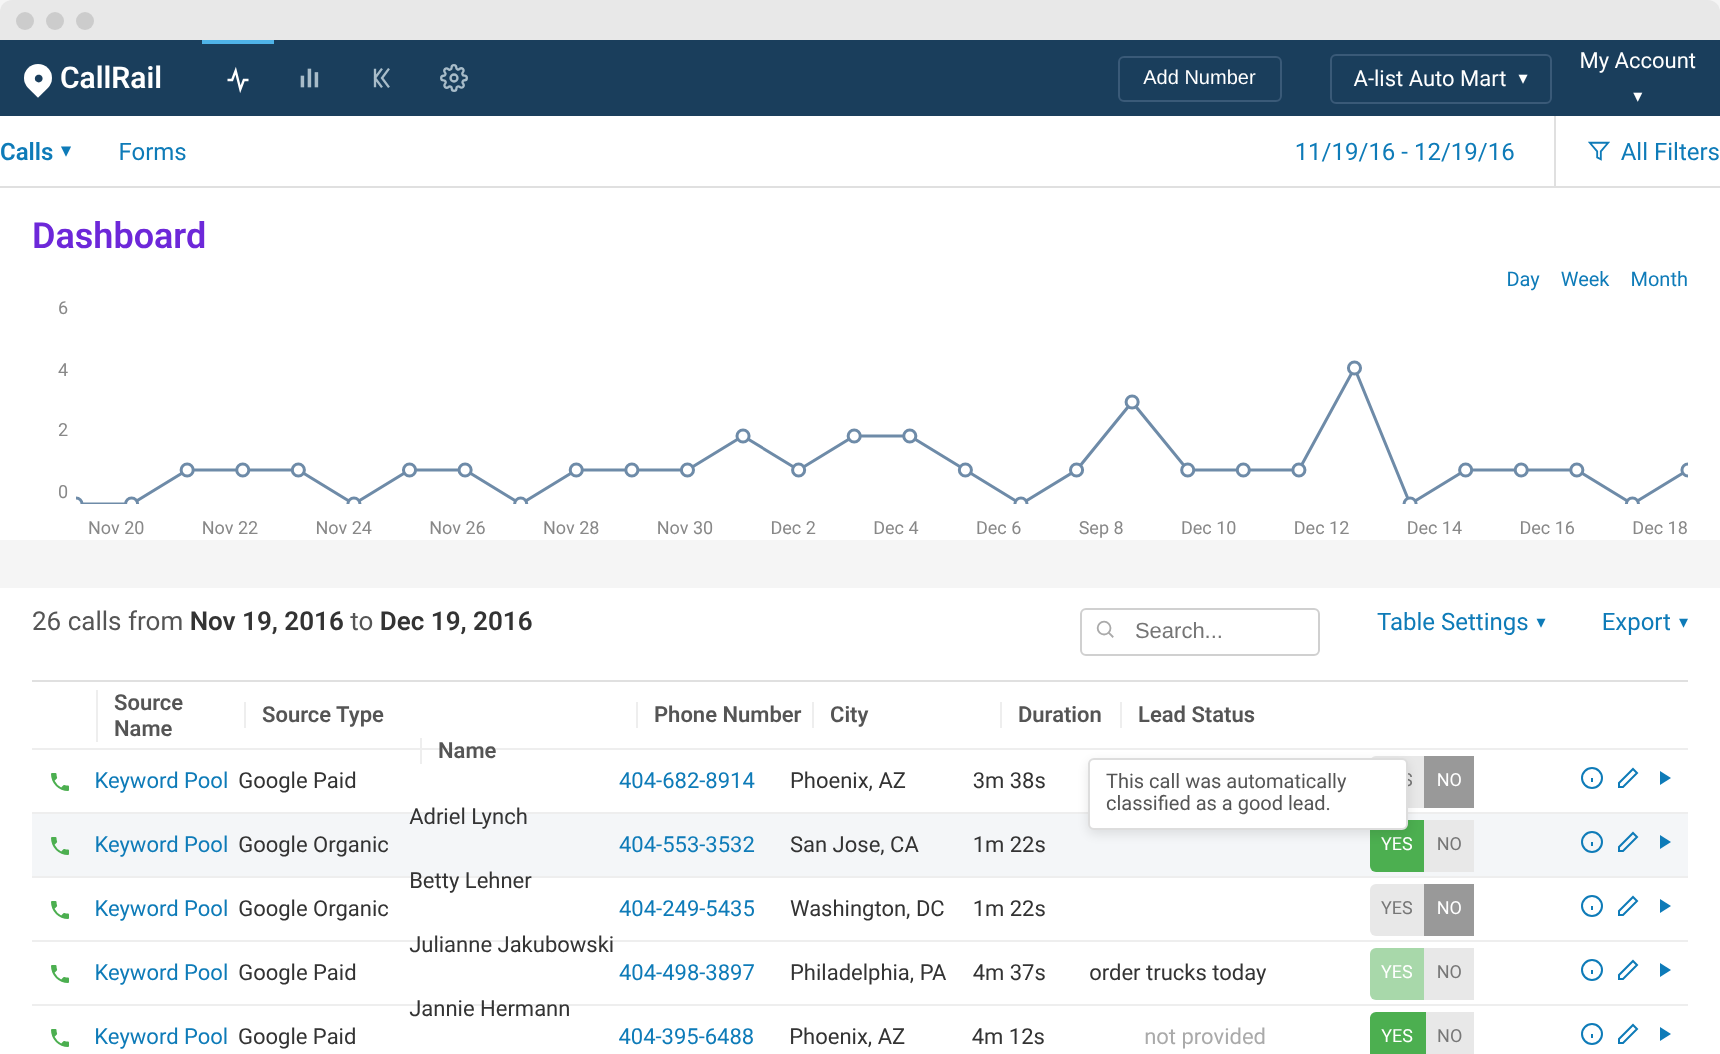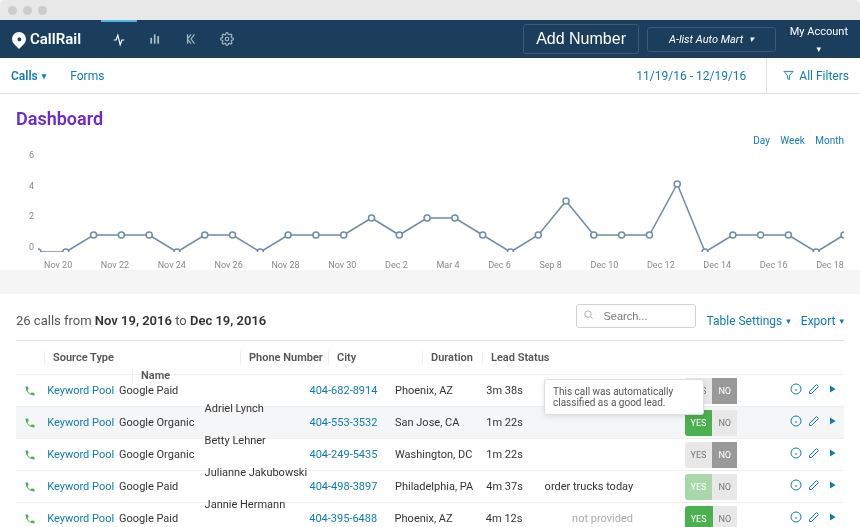--- a/index.html
+++ b/index.html
@@ -6,39 +6,39 @@
 body { font-family: -apple-system, BlinkMacSystemFont, "Segoe UI", Roboto, sans-serif; font-size: 12px; color: #333; background: #f5f5f5; width: 860px; }
 .window-chrome { height: 20px; background: #e8e8e8; border-radius: 6px 6px 0 0; display: flex; align-items: center; padding: 0 8px; gap: 6px; }
 .chrome-dot { width: 9px; height: 9px; border-radius: 50%; background: #ccc; }
 .top-bar { background: #1a3e5c; height: 38px; display: flex; align-items: center; padding: 0 12px; color: #fff; }
 .logo { display: flex; align-items: center; gap: 4px; font-weight: 600; font-size: 15px; margin-right: 20px; }
 .logo-icon { width: 14px; height: 14px; border-radius: 50% 50% 50% 0; background: #fff; display: inline-flex; align-items: center; justify-content: center; color: #1a3e5c; font-size: 9px; transform: rotate(-45deg); }
 .top-icons { display: flex; gap: 0; }
 .top-icon { width: 36px; height: 38px; display: flex; align-items: center; justify-content: center; color: #a8bcc9; cursor: pointer; }
 .top-icon.active { border-top: 2px solid #4fb3e8; color: #fff; }
 .top-spacer { flex: 1; }
-.top-btn { border: 1px solid #3a5a78; background: transparent; color: #fff; padding: 5px 12px; border-radius: 3px; font-size: 16px; cursor: pointer; }
-.top-select { display: flex; align-items: center; gap: 6px; color: #fff; font-size: 11px; padding: 5px 21px; border: 1px solid #3a5a78; border-radius: 3px; margin-left: 8px; cursor: pointer; font-style: italic; }
+.top-btn { border: 1px solid #3a5a78; background: transparent; color: #fff; padding: 5px 12px; border-radius: 3px; font-size: 10px; cursor: pointer; }
+.top-select { display: flex; align-items: center; gap: 6px; color: #fff; font-size: 11px; padding: 5px 11px; border: 1px solid #3a5a78; border-radius: 3px; margin-left: 24px; cursor: pointer; }
 .top-account { display: flex; align-items: center; gap: 6px; color: #fff; font-size: 11px; margin-left: 14px; cursor: pointer; flex-direction: column; }
-.sub-bar { background: #fff; border-bottom: 1px solid #e0e0e0; height: 36px; display: flex; align-items: center; padding: 0 11px; }
+.sub-bar { background: #fff; border-bottom: 1px solid #e0e0e0; height: 36px; display: flex; align-items: center; padding: 0 0; }
 .sub-tab { color: #0e7bb8; font-size: 12px; margin-right: 24px; display: flex; align-items: center; gap: 4px; cursor: pointer; }
 .sub-tab.active { font-weight: 600; }
 .sub-spacer { flex: 1; }
 .date-range { color: #0e7bb8; font-size: 12px; margin-right: 20px; }
 .filters-btn { color: #0e7bb8; font-size: 12px; display: flex; align-items: center; gap: 5px; cursor: pointer; border-left: 1px solid #e0e0e0; padding-left: 16px; height: 100%; }
 .content { background: #fff; padding: 14px 16px 20px; }
 .dash-title { font-size: 18px; font-weight: 600; color: #6d28d9; margin-bottom: 6px; }
 .period-tabs { text-align: right; font-size: 10px; color: #0e7bb8; }
 .period-tabs span { margin-left: 8px; cursor: pointer; }
 .chart-area { position: relative; height: 120px; margin-top: 4px; }
 .y-axis { position: absolute; left: 0; top: 0; bottom: 18px; width: 18px; display: flex; flex-direction: column; justify-content: space-between; font-size: 9px; color: #888; text-align: right; }
 .x-axis { position: absolute; left: 28px; right: 0; bottom: 0; display: flex; justify-content: space-between; font-size: 9px; color: #888; }
 svg.chart { position: absolute; left: 22px; right: 0; top: 0; bottom: 18px; width: calc(100% - 22px); height: 102px; }
 .grid-sep { height: 24px; background: #f5f5f5; margin: 0 -16px; }
-.table-controls { display: flex; align-items: flex-end; padding: 10px 0 12px; gap: 10px; }
+.table-controls { display: flex; align-items: flex-start; padding: 10px 0 12px; gap: 28px; }
 .count-text { font-size: 13px; color: #555; }
 .count-text b { color: #333; font-weight: 600; }
 .tc-spacer { flex: 1; }
 .search-box { position: relative; }
 .search-box input { border: 1px solid #d0d0d0; border-radius: 3px; padding: 5px 8px 5px 26px; font-size: 11px; width: 120px; }
 .search-box .sicon { position: absolute; left: 7px; top: 5px; color: #aaa; }
 .tbl-btn { color: #0e7bb8; font-size: 12px; display: flex; align-items: center; gap: 4px; cursor: pointer; }
 .table-wrap { border-top: 1px solid #e0e0e0; }
 .row { display: flex; align-items: center; border-bottom: 1px solid #eee; height: 32px; font-size: 11px; }
 .row.header { font-weight: 600; color: #555; height: 34px; }
@@ -184,21 +184,21 @@
         <circle cx="800" cy="85" r="3" fill="#fff" stroke="#6e8ba8" stroke-width="1.5"></circle>
       </svg>
     <div class="x-axis" id="xaxis">
         <div>Nov 20</div>
         <div>Nov 22</div>
         <div>Nov 24</div>
         <div>Nov 26</div>
         <div>Nov 28</div>
         <div>Nov 30</div>
         <div>Dec 2</div>
-        <div>Mar 4</div>
+        <div>Dec 4</div>
         <div>Dec 6</div>
         <div>Sep 8</div>
         <div>Dec 10</div>
         <div>Dec 12</div>
         <div>Dec 14</div>
         <div>Dec 16</div>
         <div>Dec 18</div>
       </div>
   </div>
 
@@ -222,20 +222,23 @@
     </div>
     <div class="tbl-btn">
       <span>Export</span>
       <span class="chev">▾</span>
     </div>
   </div>
 
   <div class="table-wrap" style="position:relative">
     <div class="row header">
       <div class="c-icon"></div>
+      <div class="c-source">
+          <div class="vsep">Source Name</div>
+        </div>
       <div class="c-type">
           <div class="vsep">Source Type</div>
         </div>
       <div class="c-name">
           <div class="vsep">Name</div>
         </div>
       <div class="c-phone">
           <div class="vsep">Phone Number</div>
         </div>
       <div class="c-city">

